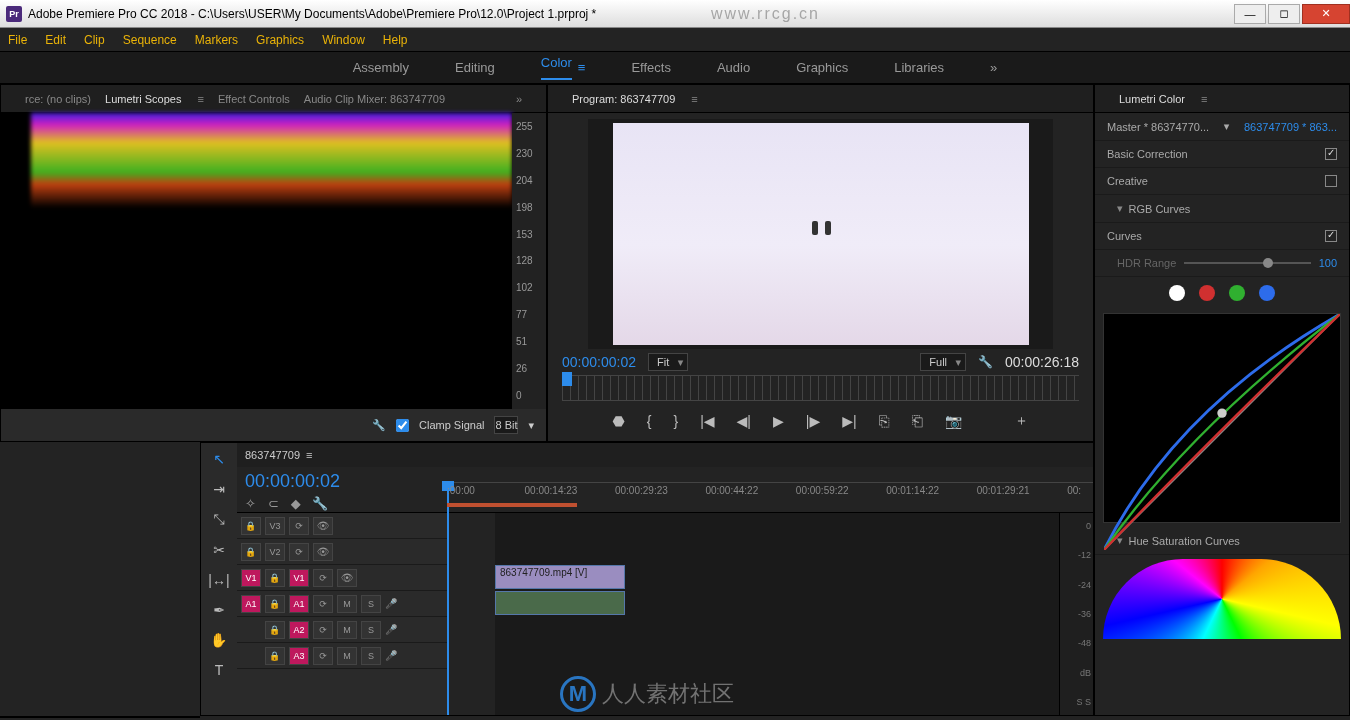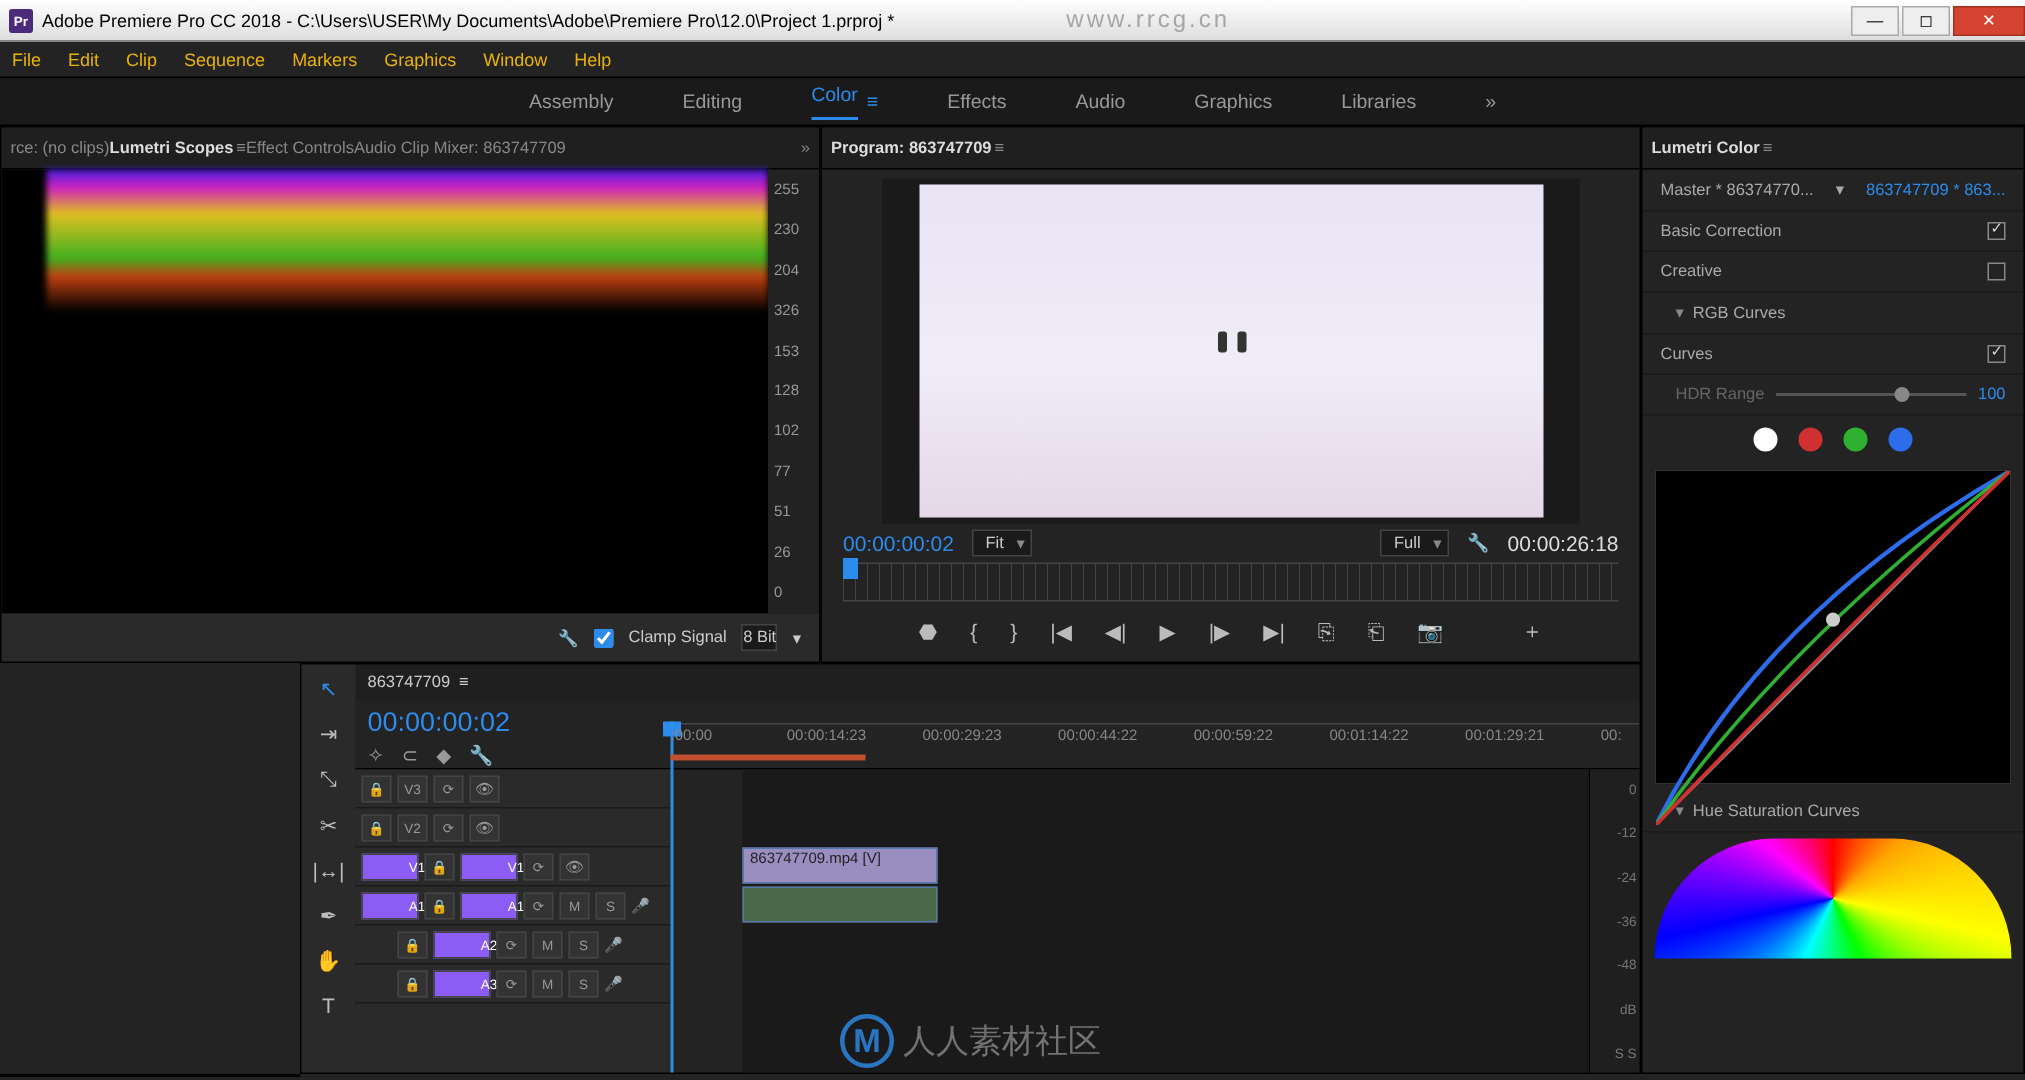--- a/index.html
+++ b/index.html
@@ -22,23 +22,23 @@
 .wsbar span { color:#999; font-size:13px;}
 .wsbar span.active { color:#2d8ceb; border-bottom:2px solid #2d8ceb; padding-bottom:8px;}
 .wsbar .burger { color:#2d8ceb; margin-left:-40px;}
 .wsbar .more { color:#999;}
 
 
 .content { display:grid; grid-template-columns: 547px 547px 256px; grid-template-rows: 358px 274px; height:632px;}
 .panel { background:#232323; border:1px solid #000; position:relative; overflow:hidden;}
 
 
-.paneltabs { height:28px; display:flex; align-items:center; padding:0 6px; background:#1f1f1f; border-bottom:1px solid #000; font-size:11px;}
+.paneltabs { height:28px; display:flex; align-items:center; padding:0 24px; gap:14px; background:#1f1f1f; border-bottom:1px solid #000; font-size:11px;}
 .paneltabs span { color:#888; white-space:nowrap;}
-.paneltabs span.active { color:#ddd;font-weight:bold; }
+.paneltabs span.active { color:#ddd; }
 .paneltabs .hmenu { margin-left:2px; color:#888;}
 .paneltabs .expand { margin-left:auto; color:#888;}
 
 
 .scopes { position:absolute; top:28px; left:0; right:0; bottom:32px; background:#000; }
 .scope-left-axis { position:absolute; left:0; top:28px; width:30px; bottom:32px; display:flex; flex-direction:column; justify-content:space-between; padding:8px 4px; color:#999; font-size:10px; background:#222;}
 .scope-right-axis { position:absolute; right:0; top:28px; width:34px; bottom:32px; display:flex; flex-direction:column; justify-content:space-between; padding:8px 4px; color:#999; font-size:10px; background:#222;}
 .scope-img { position:absolute; left:30px; right:34px; top:0; bottom:0; background:linear-gradient(
   #4020e0 0%, #d020c0 4%, #e0c020 10%, #40b020 20%, #c04010 24%, #000 32%, #000 100%); filter:blur(2px);}
 .scope-foot { position:absolute; bottom:0; left:0; right:0; height:32px; background:#2a2a2a; display:flex; align-items:center; justify-content:flex-end; gap:10px; padding:0 12px; font-size:11px;}
@@ -99,21 +99,21 @@
 .tl-head-right { flex:1; position:relative; height:100%; }
 .ruler { position:absolute; left:0; right:0; bottom:0; height:30px; border-top:1px solid #444; }
 .ruler .tick { position:absolute; top:2px; font-size:10px; color:#888; }
 .ruler .ph { position:absolute; left:0; top:-2px; width:2px; height:240px; background:#2d8ceb;}
 .ruler .ph::before{content:''; position:absolute; left:-5px; top:0; width:12px; height:10px; background:#2d8ceb;}
 .ruler .work { position:absolute; left:0; top:20px; width:130px; height:4px; background:#c05030;}
 .tl-tracks { flex:1; display:flex; }
 .tl-tracks-hdr { width:210px; background:#2a2a2a;}
 .trk { height:26px; display:flex; align-items:center; gap:4px; padding:0 4px; border-bottom:1px solid #1a1a1a; font-size:10px; color:#999;}
 .trk .btn { width:20px; height:18px; background:#333; display:flex; align-items:center; justify-content:center; border:1px solid #444; font-size:9px;}
-.trk .btn.blue{ background:#8b5cf6; color:#fff;padding-left:36px;}
+.trk .btn.blue{ background:#be185d; color:#fff;}
 .trk .btn.eye::after{content:'👁'; font-size:10px;}
 .trk .btn.lock::after{content:'🔒'; font-size:9px;}
 .tl-tracks-body { flex:1; position:relative; background:#1a1a1a;margin-left:48px;}
 .clip { position:absolute; height:24px; border:1px solid #5577aa; background:#9a8dc0; font-size:10px; color:#222; padding:1px 4px; overflow:hidden;}
 .clip.a { background:#4a6a4a; }
 .audiometer { width:34px; background:#1f1f1f; border-left:1px solid #000; display:flex; flex-direction:column; justify-content:space-between; padding:8px 2px; font-size:9px; color:#777; text-align:right;}
 
 
 .wm { position:absolute; right:530px; top:5px; color:#777; font-size:16px; letter-spacing:2px; opacity:.6;}
 .wm2 { position:absolute; left:560px; bottom:8px; display:flex; align-items:center; gap:6px; color:#888; font-size:22px; opacity:.8;}
@@ -180,21 +180,21 @@
         <span>10</span>
         <span>0</span>
     </div>
     <div class="scopes">
         <div class="scope-img"></div>
       </div>
     <div class="scope-right-axis">
       <span>255</span>
         <span>230</span>
         <span>204</span>
-        <span>326</span>
+        <span>198</span>
         <span>153</span>
         <span>128</span>
         <span>102</span>
         <span>77</span>
         <span>51</span>
         <span>26</span>
         <span>0</span>
     </div>
     <div class="scope-foot">
       <span>🔧</span>

